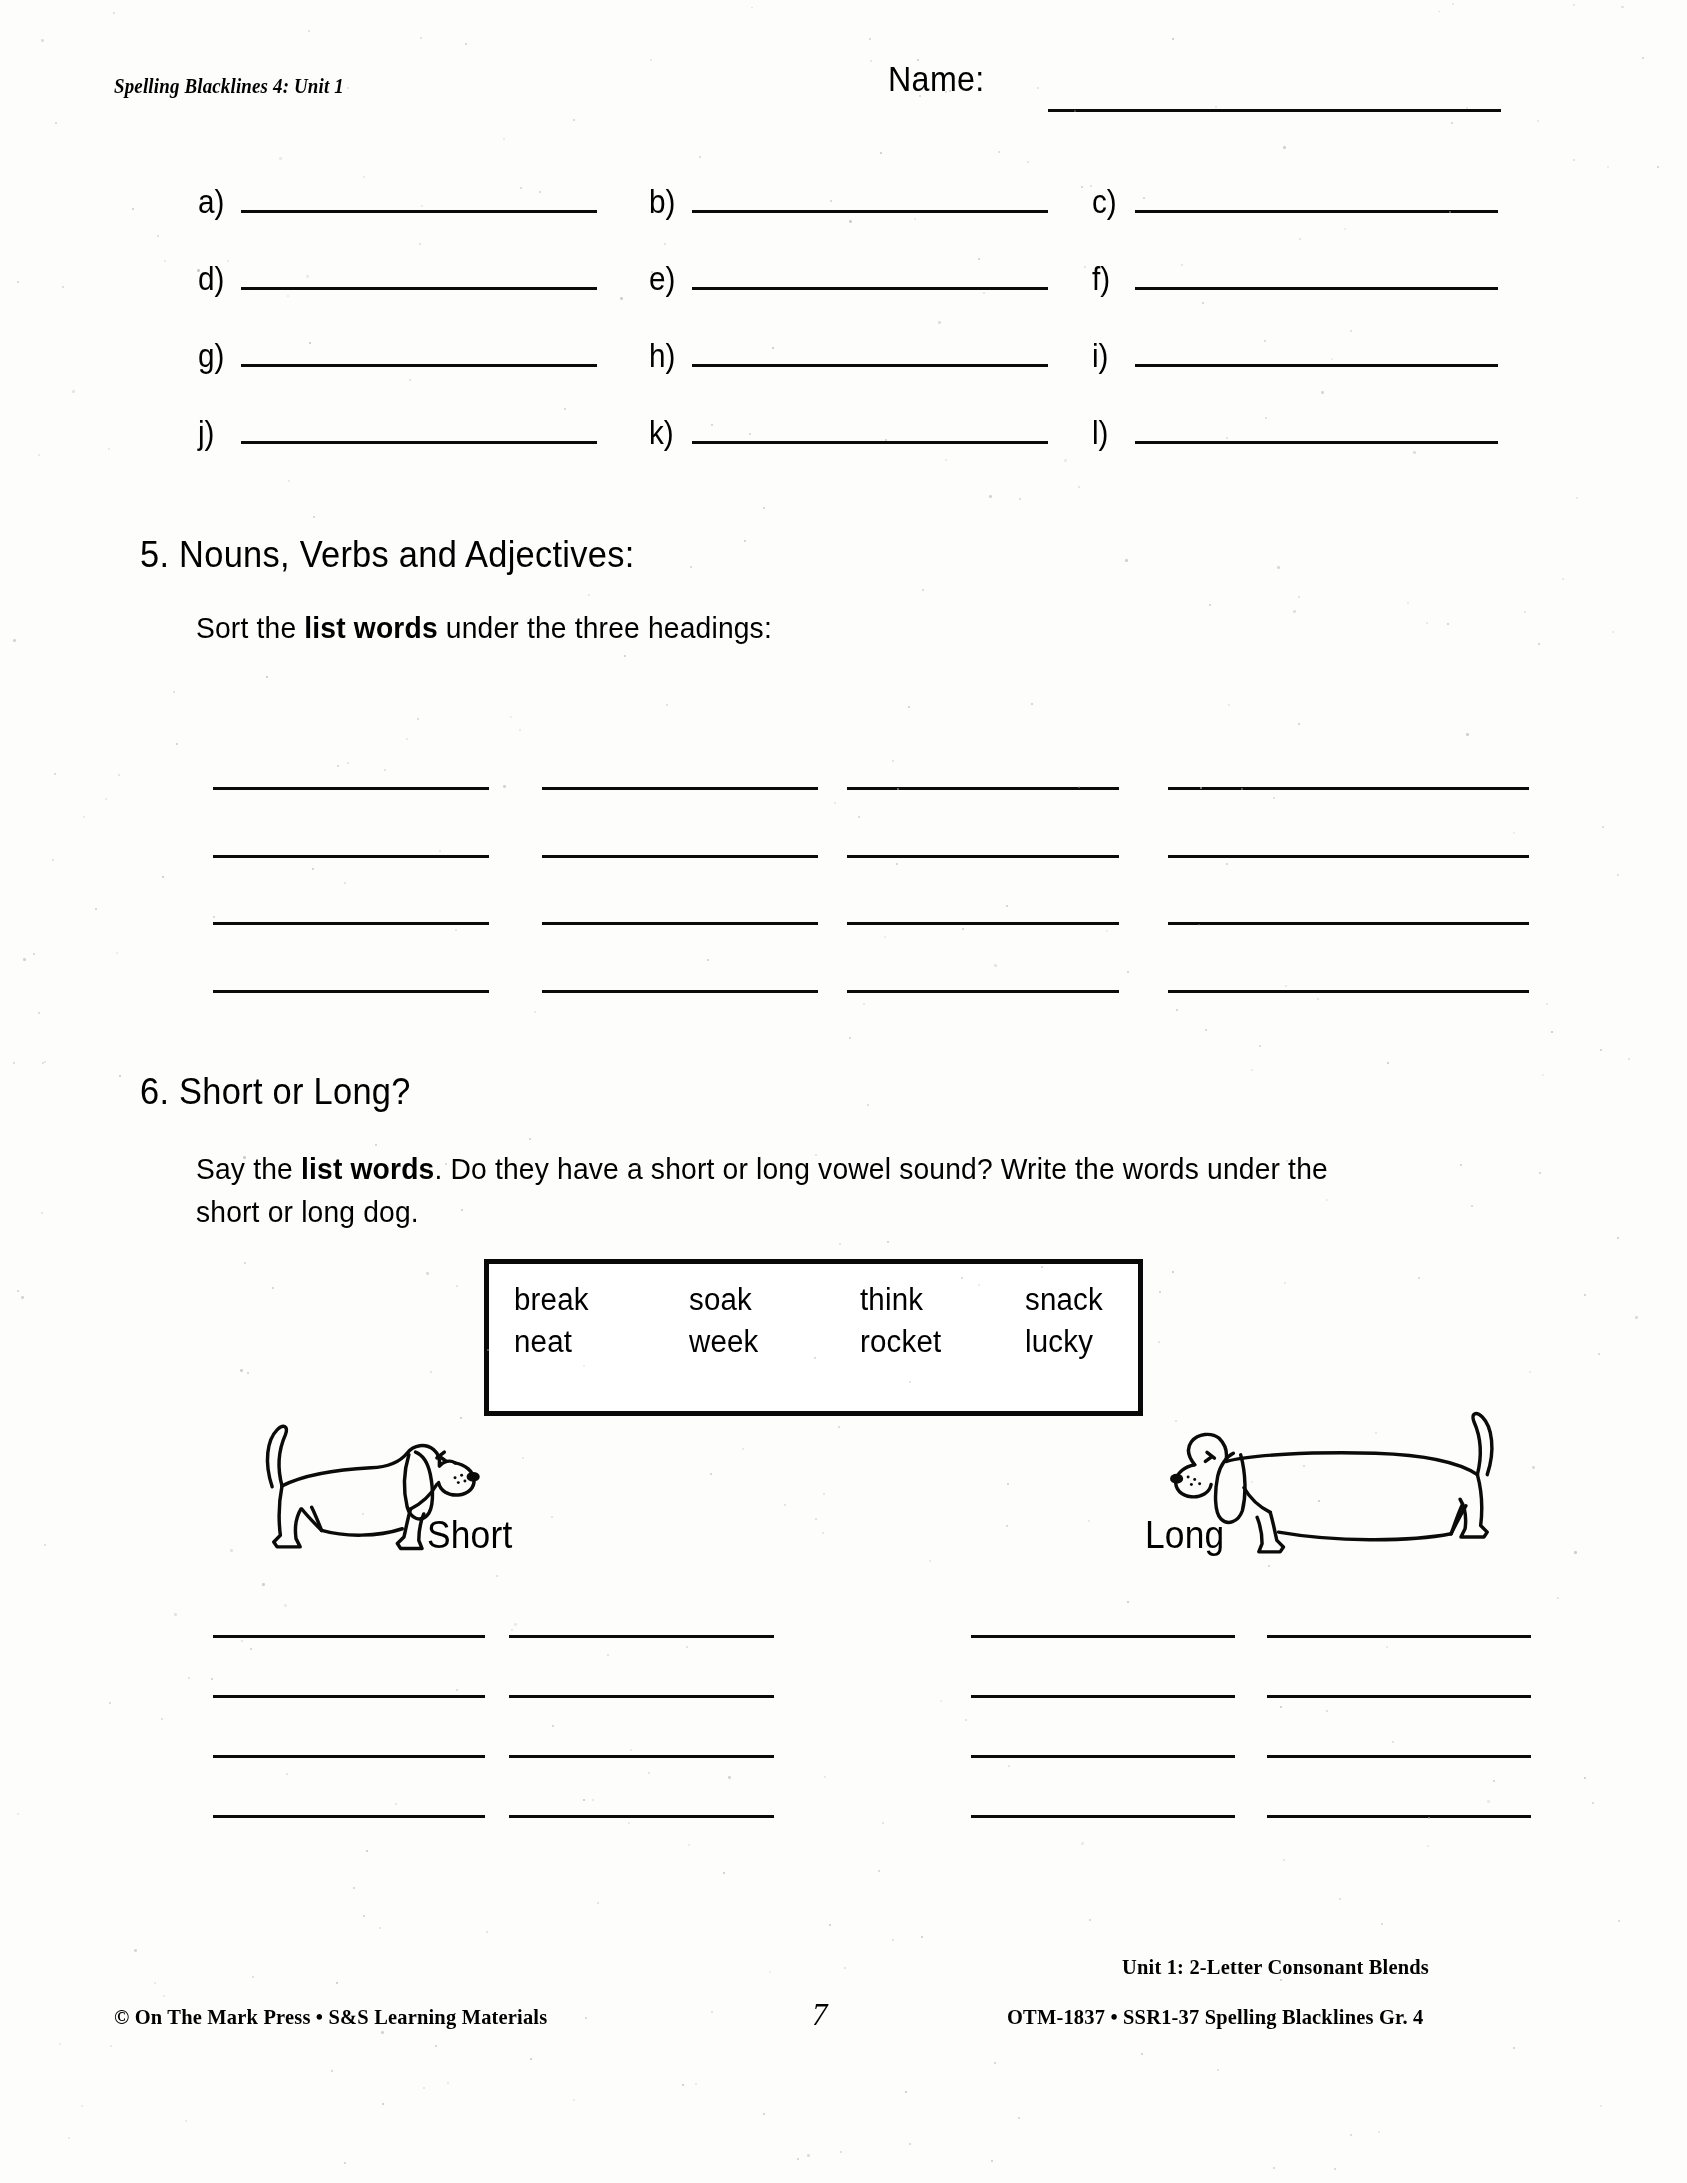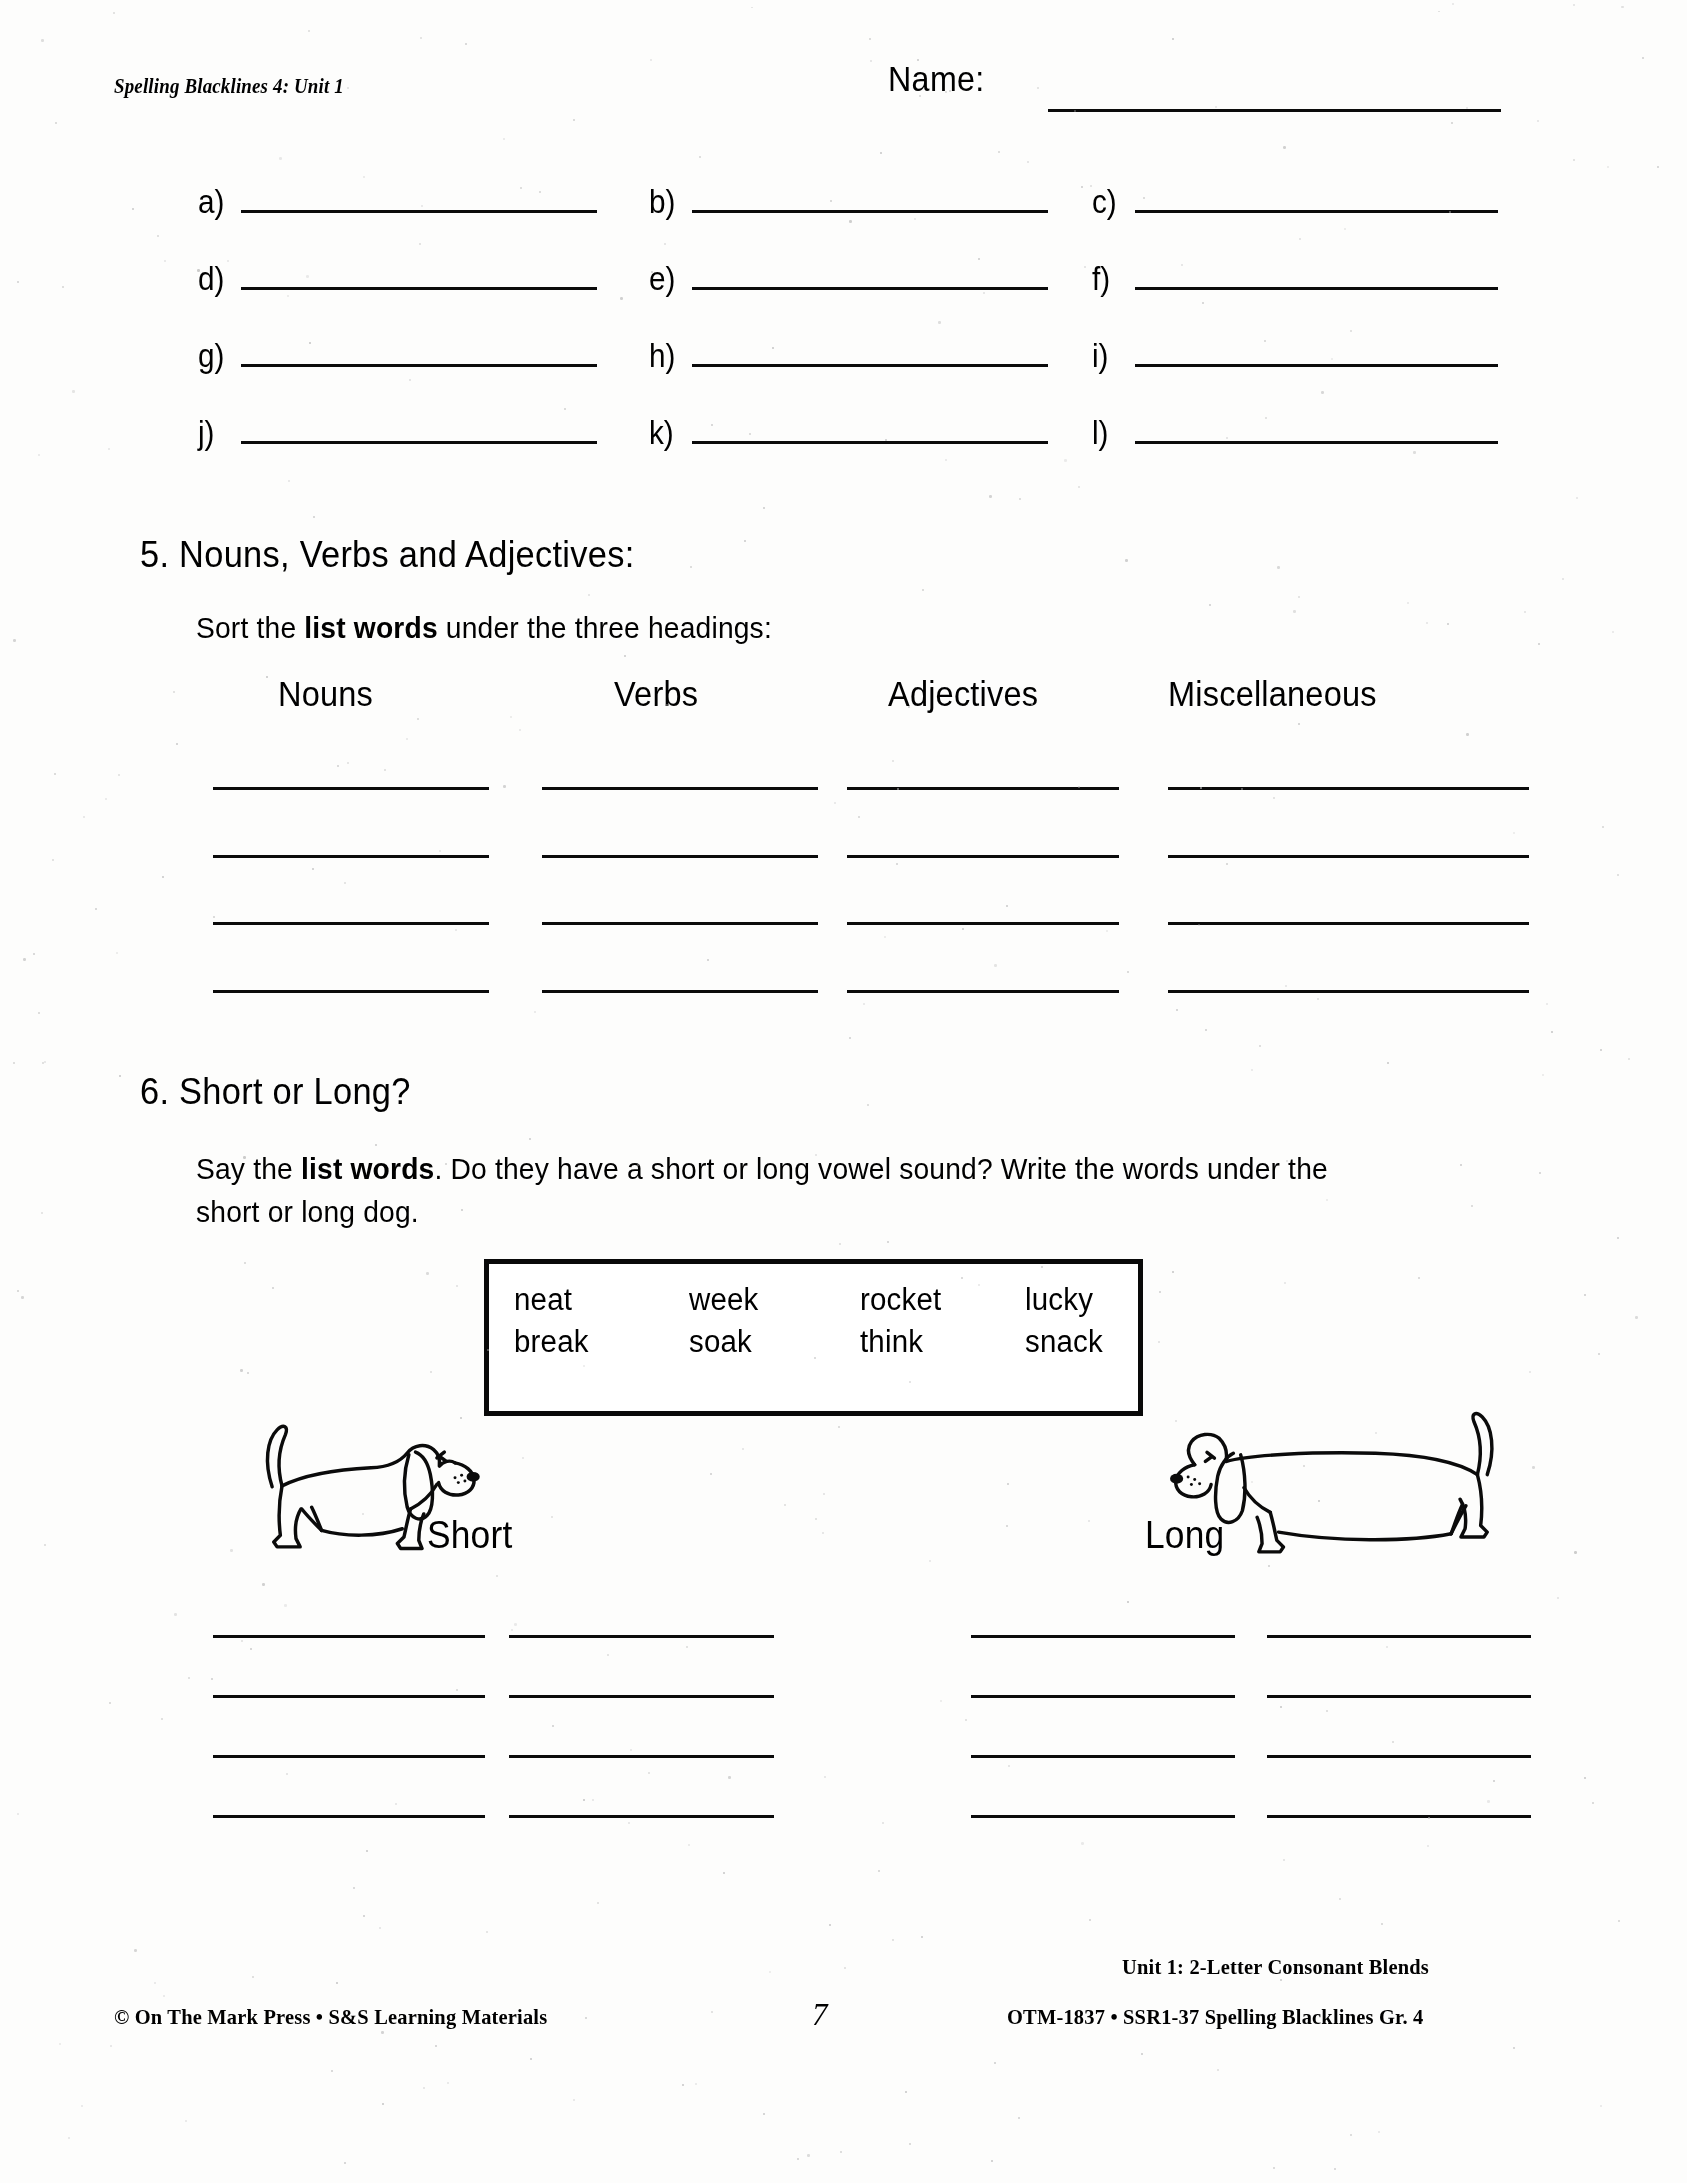--- a/index.html
+++ b/index.html
@@ -307,26 +307,20 @@
       </div>
     </div>
   </div>
 
   <div class="sec-head" style="left:140px; top:534px;">5.  Nouns, Verbs and Adjectives:</div>
 
   <div class="sec-sub" style="left:196px; top:611px;">
     <span>Sort the </span><b>list words</b><span> under the three headings:</span>
   </div>
 
-  <div class="sort-heads">
-    <div class="sort-head sh0">Nouns</div>
-    <div class="sort-head sh1">Verbs</div>
-    <div class="sort-head sh2">Adjectives</div>
-    <div class="sort-head sh3">Miscellaneous</div>
-  </div>
 
   <div class="sort-lines" id="sort-lines">
       <div class="sort-line" style="left: 213px; width: 276px; top: 0px;"></div>
       <div class="sort-line" style="left: 542px; width: 276px; top: 0px;"></div>
       <div class="sort-line" style="left: 847px; width: 272px; top: 0px;"></div>
       <div class="sort-line" style="left: 1168px; width: 361px; top: 0px;"></div>
       <div class="sort-line" style="left: 213px; width: 276px; top: 68px;"></div>
       <div class="sort-line" style="left: 542px; width: 276px; top: 68px;"></div>
       <div class="sort-line" style="left: 847px; width: 272px; top: 68px;"></div>
       <div class="sort-line" style="left: 1168px; width: 361px; top: 68px;"></div>
@@ -343,30 +337,30 @@
   <div class="sec-head" style="left:140px; top:1071px;">6.  Short or Long?</div>
 
   <div class="sec-sub" style="left:196px; top:1152px;">
     <span>Say the </span><b>list words</b><span>.  Do they have a short or long vowel sound?  Write the words under the</span>
   </div>
   <div class="sec-sub" style="left:196px; top:1195px;">short or long dog.</div>
 
   <div class="word-box">
     <div class="word-box-inner" id="word-grid">
         <div class="wb-row">
+          <div class="wb-cell wb-c0">break</div>
+          <div class="wb-cell wb-c1">soak</div>
+          <div class="wb-cell wb-c2">think</div>
+          <div class="wb-cell wb-c3">snack</div>
+        </div>
+        <div class="wb-row">
           <div class="wb-cell wb-c0">neat</div>
           <div class="wb-cell wb-c1">week</div>
           <div class="wb-cell wb-c2">rocket</div>
           <div class="wb-cell wb-c3">lucky</div>
-        </div>
-        <div class="wb-row">
-          <div class="wb-cell wb-c0">break</div>
-          <div class="wb-cell wb-c1">soak</div>
-          <div class="wb-cell wb-c2">think</div>
-          <div class="wb-cell wb-c3">snack</div>
         </div>
       </div>
   </div>
 
   <div class="dog dog-short">
     <svg width="264" height="173" viewBox="0 0 320 210" xmlns="http://www.w3.org/2000/svg">
       <g fill="none" stroke="#0b0b0b" stroke-width="4.2" stroke-linecap="round" stroke-linejoin="round">
 
         <path d="M40 115 C30 85 34 58 46 46 C54 38 60 42 56 52 C48 70 46 92 52 114"></path>
 

